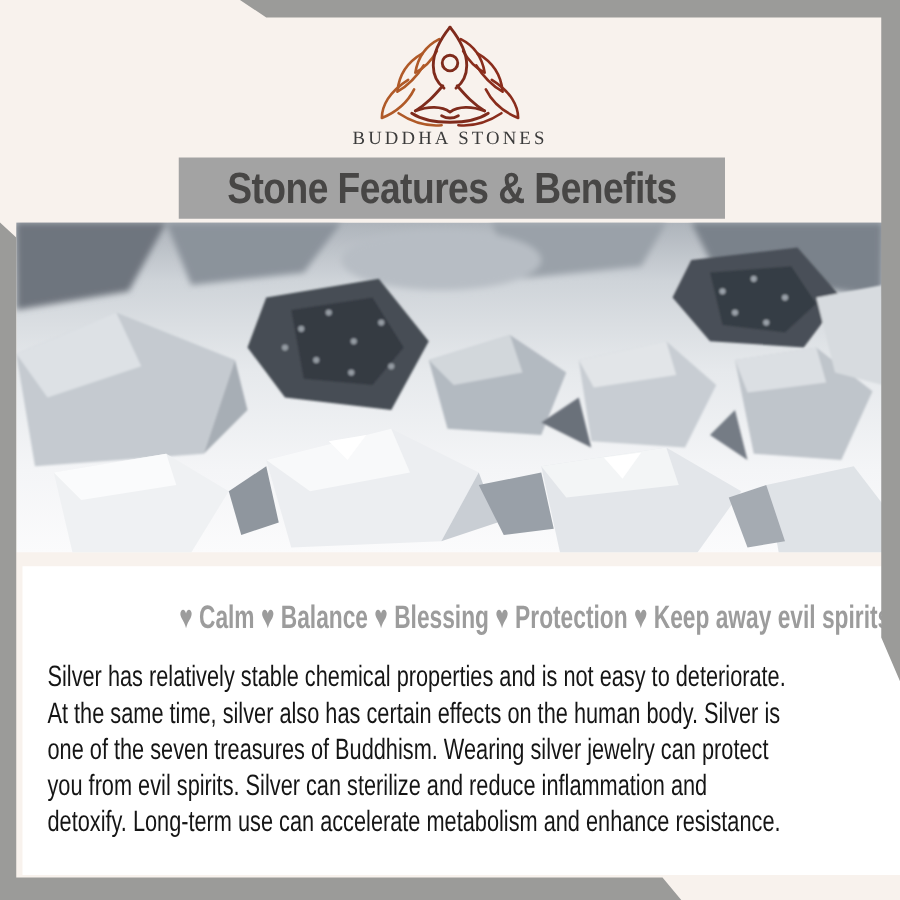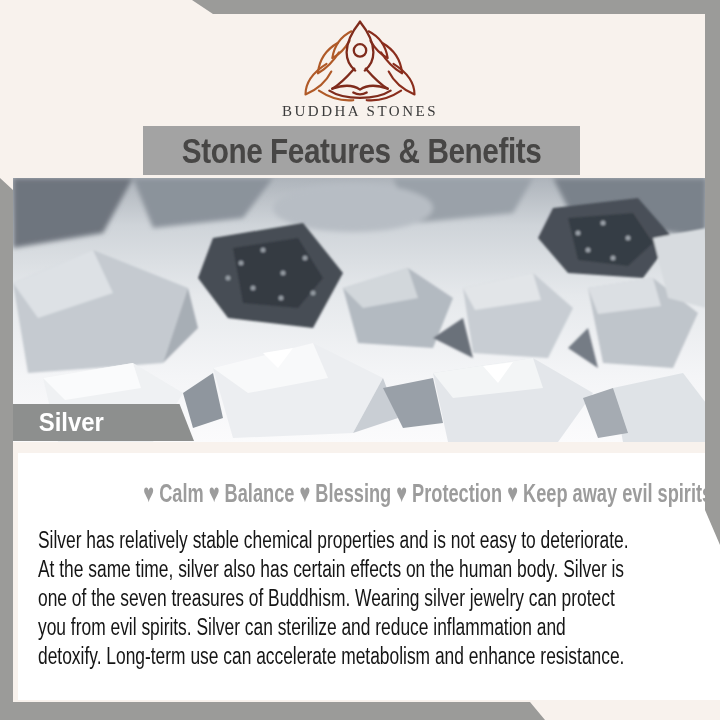--- a/index.html
+++ b/index.html
@@ -170,23 +170,20 @@
       <polygon points="30,200 120,185 128,210 52,222" fill="#fafbfc"></polygon>
       <polygon points="600,210 670,195 693,225 693,264 610,264" fill="#dfe3e7"></polygon>
       <polygon points="170,215 200,195 210,240 180,250" fill="#8f969e"></polygon>
       <polygon points="370,210 420,200 430,245 390,250" fill="#99a0a8"></polygon>
       <polygon points="570,220 600,210 615,255 585,260" fill="#a5abb2"></polygon>
       <polygon points="250,175 280,170 265,190" fill="#ffffff"></polygon>
       <polygon points="470,188 500,184 485,205" fill="#ffffff"></polygon>
     </g>
   </svg>
 
-  <div class="stone-label">
-    <span class="stone-label-text">Silver</span>
-  </div>
 
   <div class="card">
     <div class="tagline">
       <span class="tagline-text">♥ Calm ♥ Balance ♥ Blessing ♥ Protection ♥ Keep away evil spirits ♥</span>
     </div>
     <div class="body-text">
       <div class="body-line">Silver has relatively stable chemical properties and is not easy to deteriorate.</div>
       <div class="body-line">At the same time, silver also has certain effects on the human body. Silver is</div>
       <div class="body-line">one of the seven treasures of Buddhism. Wearing silver jewelry can protect</div>
       <div class="body-line">you from evil spirits. Silver can sterilize and reduce inflammation and</div>

